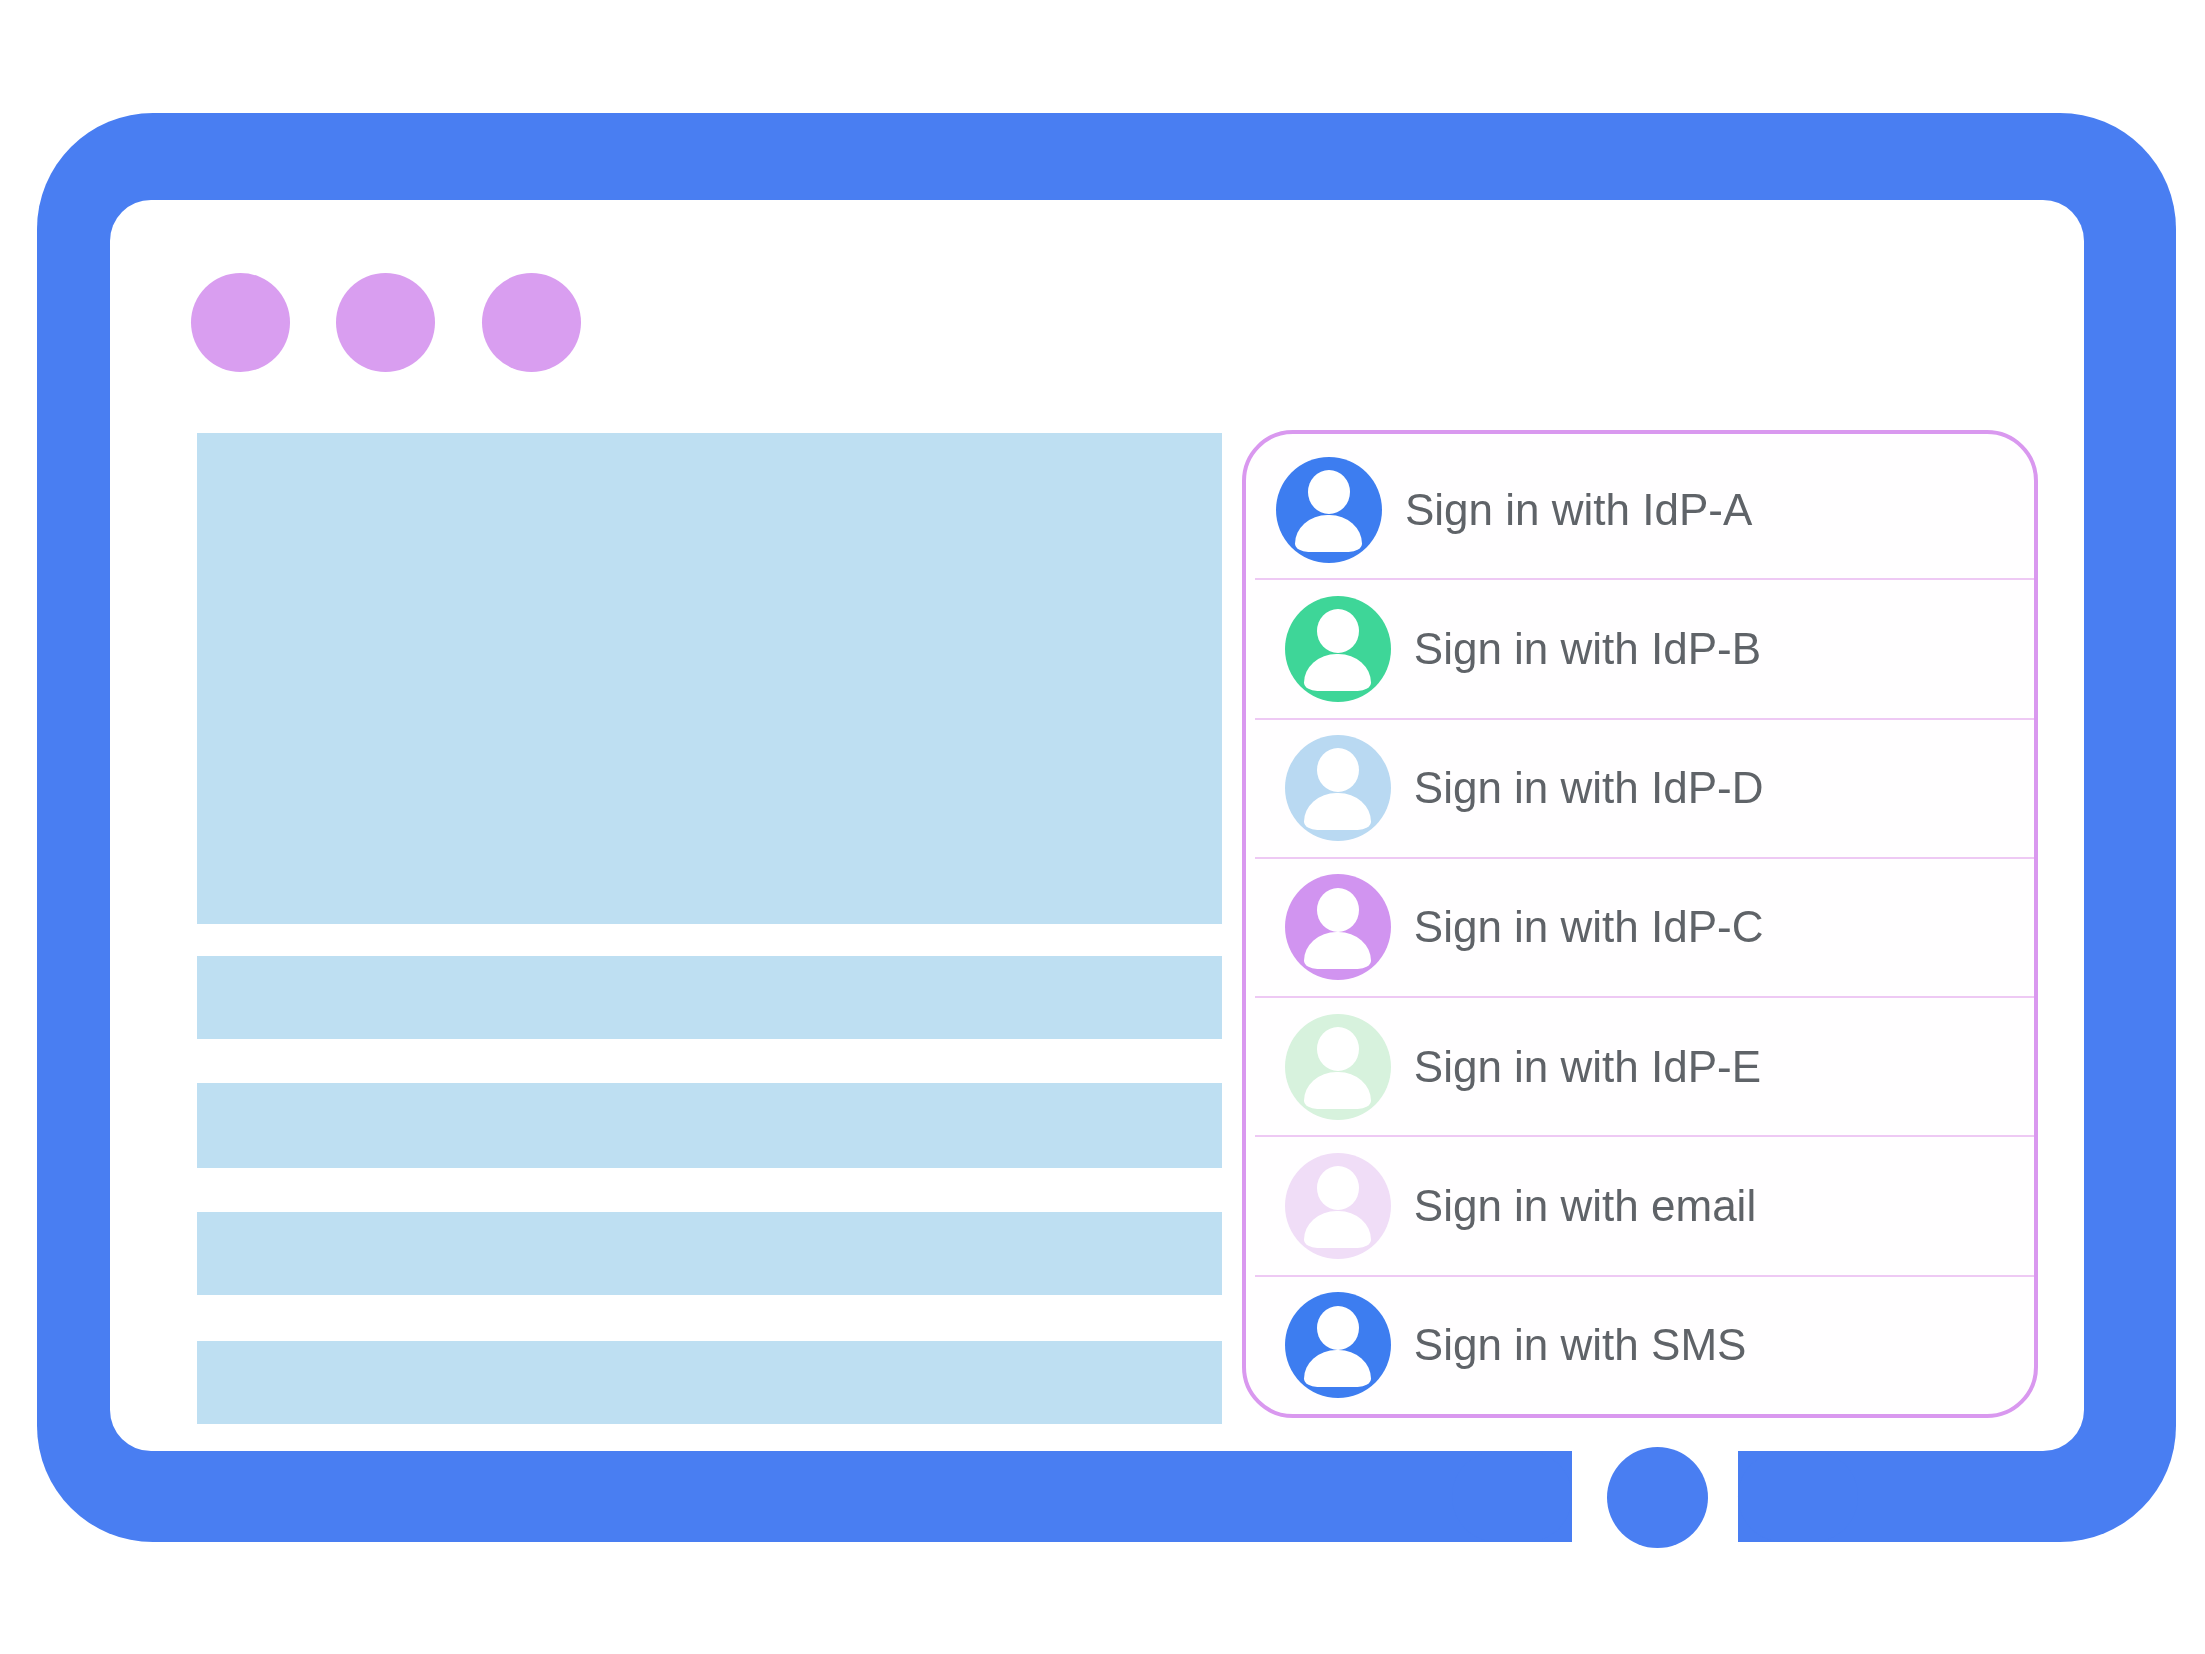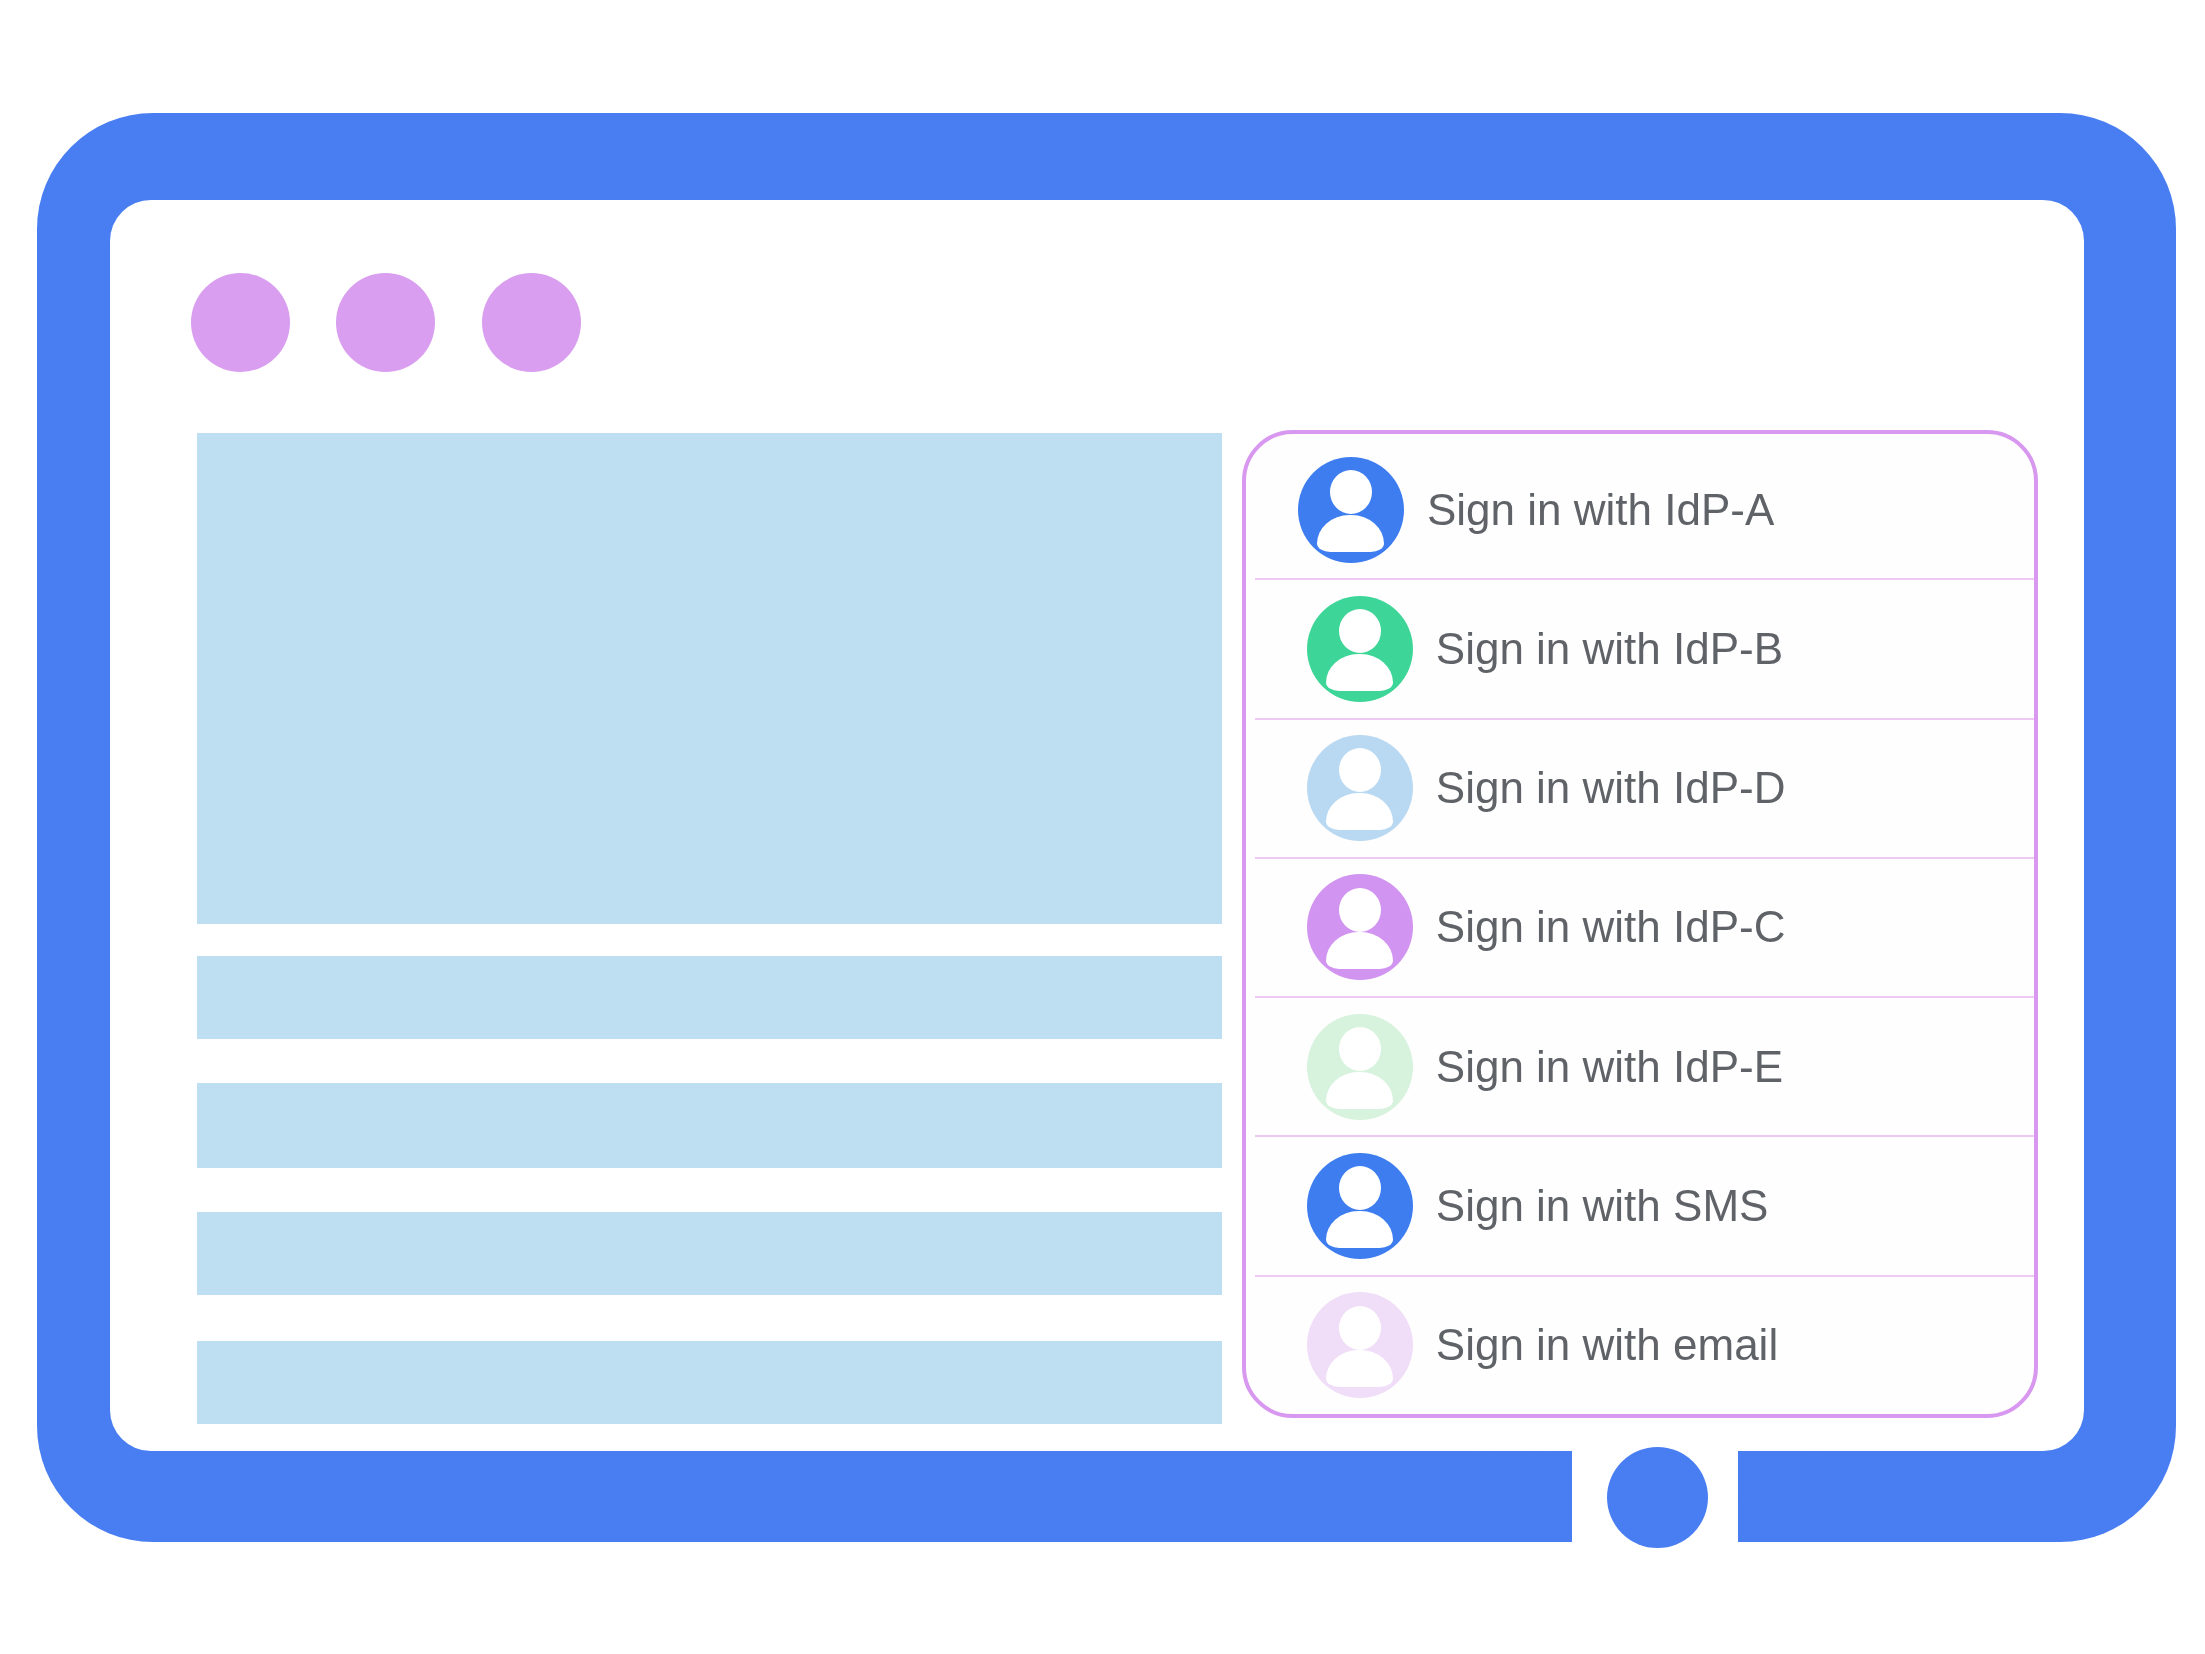--- a/index.html
+++ b/index.html
@@ -57,21 +57,21 @@
     box-sizing:border-box;
     background:var(--panel-bg);
     border:4.4px solid var(--panel-border);
     border-radius:51px;
     display:flex;flex-direction:column;
     padding:7px 0 0 0;
     overflow:hidden;
   }
   .signin-row{
     flex:1;display:flex;align-items:center;
-    padding-left:52px;
+    padding-left:30px;
     cursor:pointer;
   }
   .signin-row + .signin-row{
     border-top:2.6px solid var(--divider);
     margin-left:8.8px;
   }
   .avatar{
     position:relative;width:106px;height:106px;border-radius:50%;
     overflow:hidden;flex:0 0 auto;
   }
@@ -144,33 +144,33 @@
 
     <div class="signin-row">
       <span class="avatar" style="background: rgb(215, 242, 221);">
           <span class="head"></span>
           <span class="torso"></span>
         </span>
       <span class="signin-label">Sign in with IdP-E</span>
     </div>
 
     <div class="signin-row">
+      <span class="avatar" style="background: rgb(240, 221, 247);">
+          <span class="head"></span>
+          <span class="torso"></span>
+        </span>
+      <span class="signin-label">Sign in with email</span>
+    </div>
+
+    <div class="signin-row">
       <span class="avatar" style="background: rgb(61, 125, 240);">
           <span class="head"></span>
           <span class="torso"></span>
         </span>
       <span class="signin-label">Sign in with SMS</span>
-    </div>
-
-    <div class="signin-row">
-      <span class="avatar" style="background: rgb(240, 221, 247);">
-          <span class="head"></span>
-          <span class="torso"></span>
-        </span>
-      <span class="signin-label">Sign in with email</span>
     </div>
 
   </div>
 
   <div class="notch-gap"></div>
   <div class="bar-cap left"></div>
   <div class="bar-cap right"></div>
   <div class="home-button"></div>
 
 </div>

